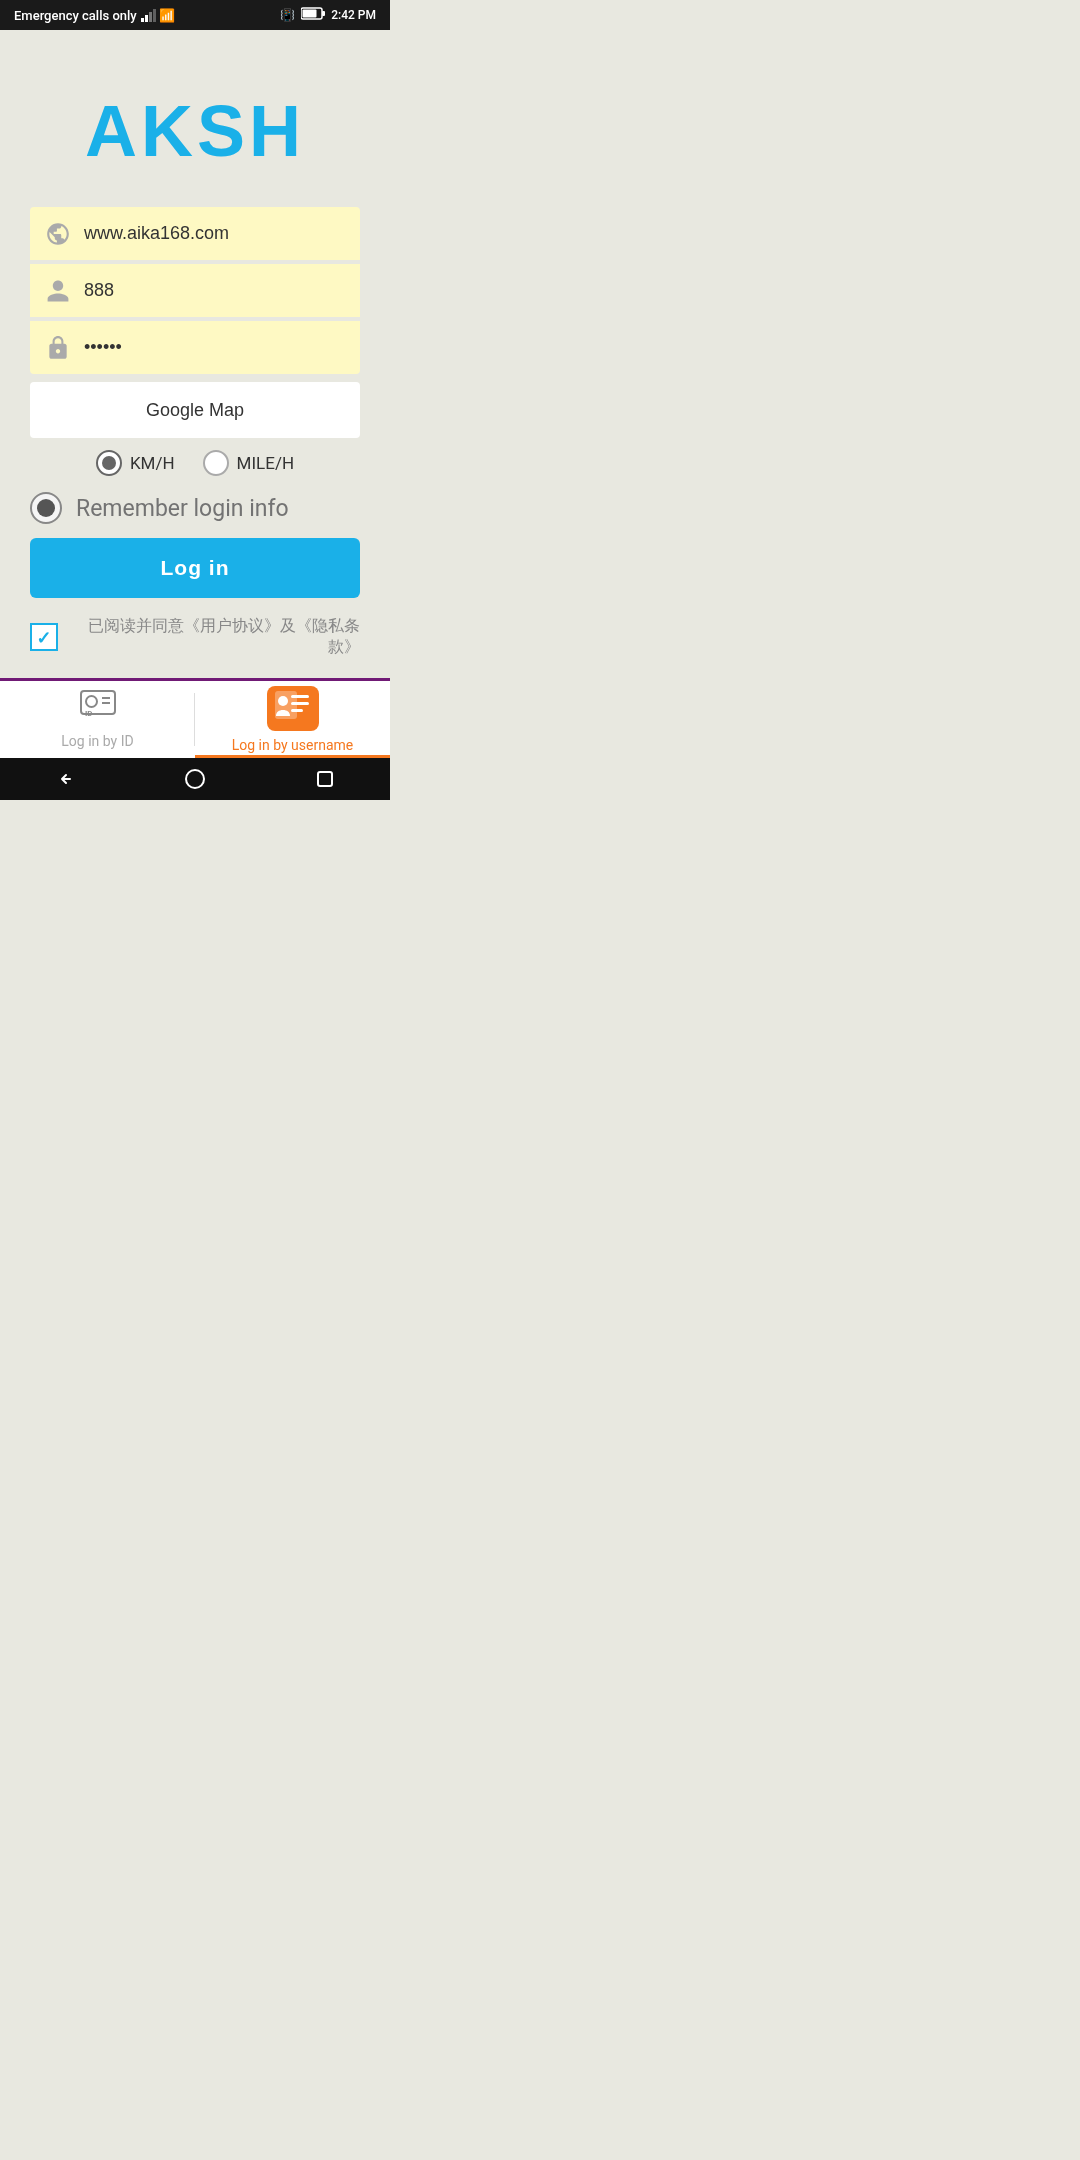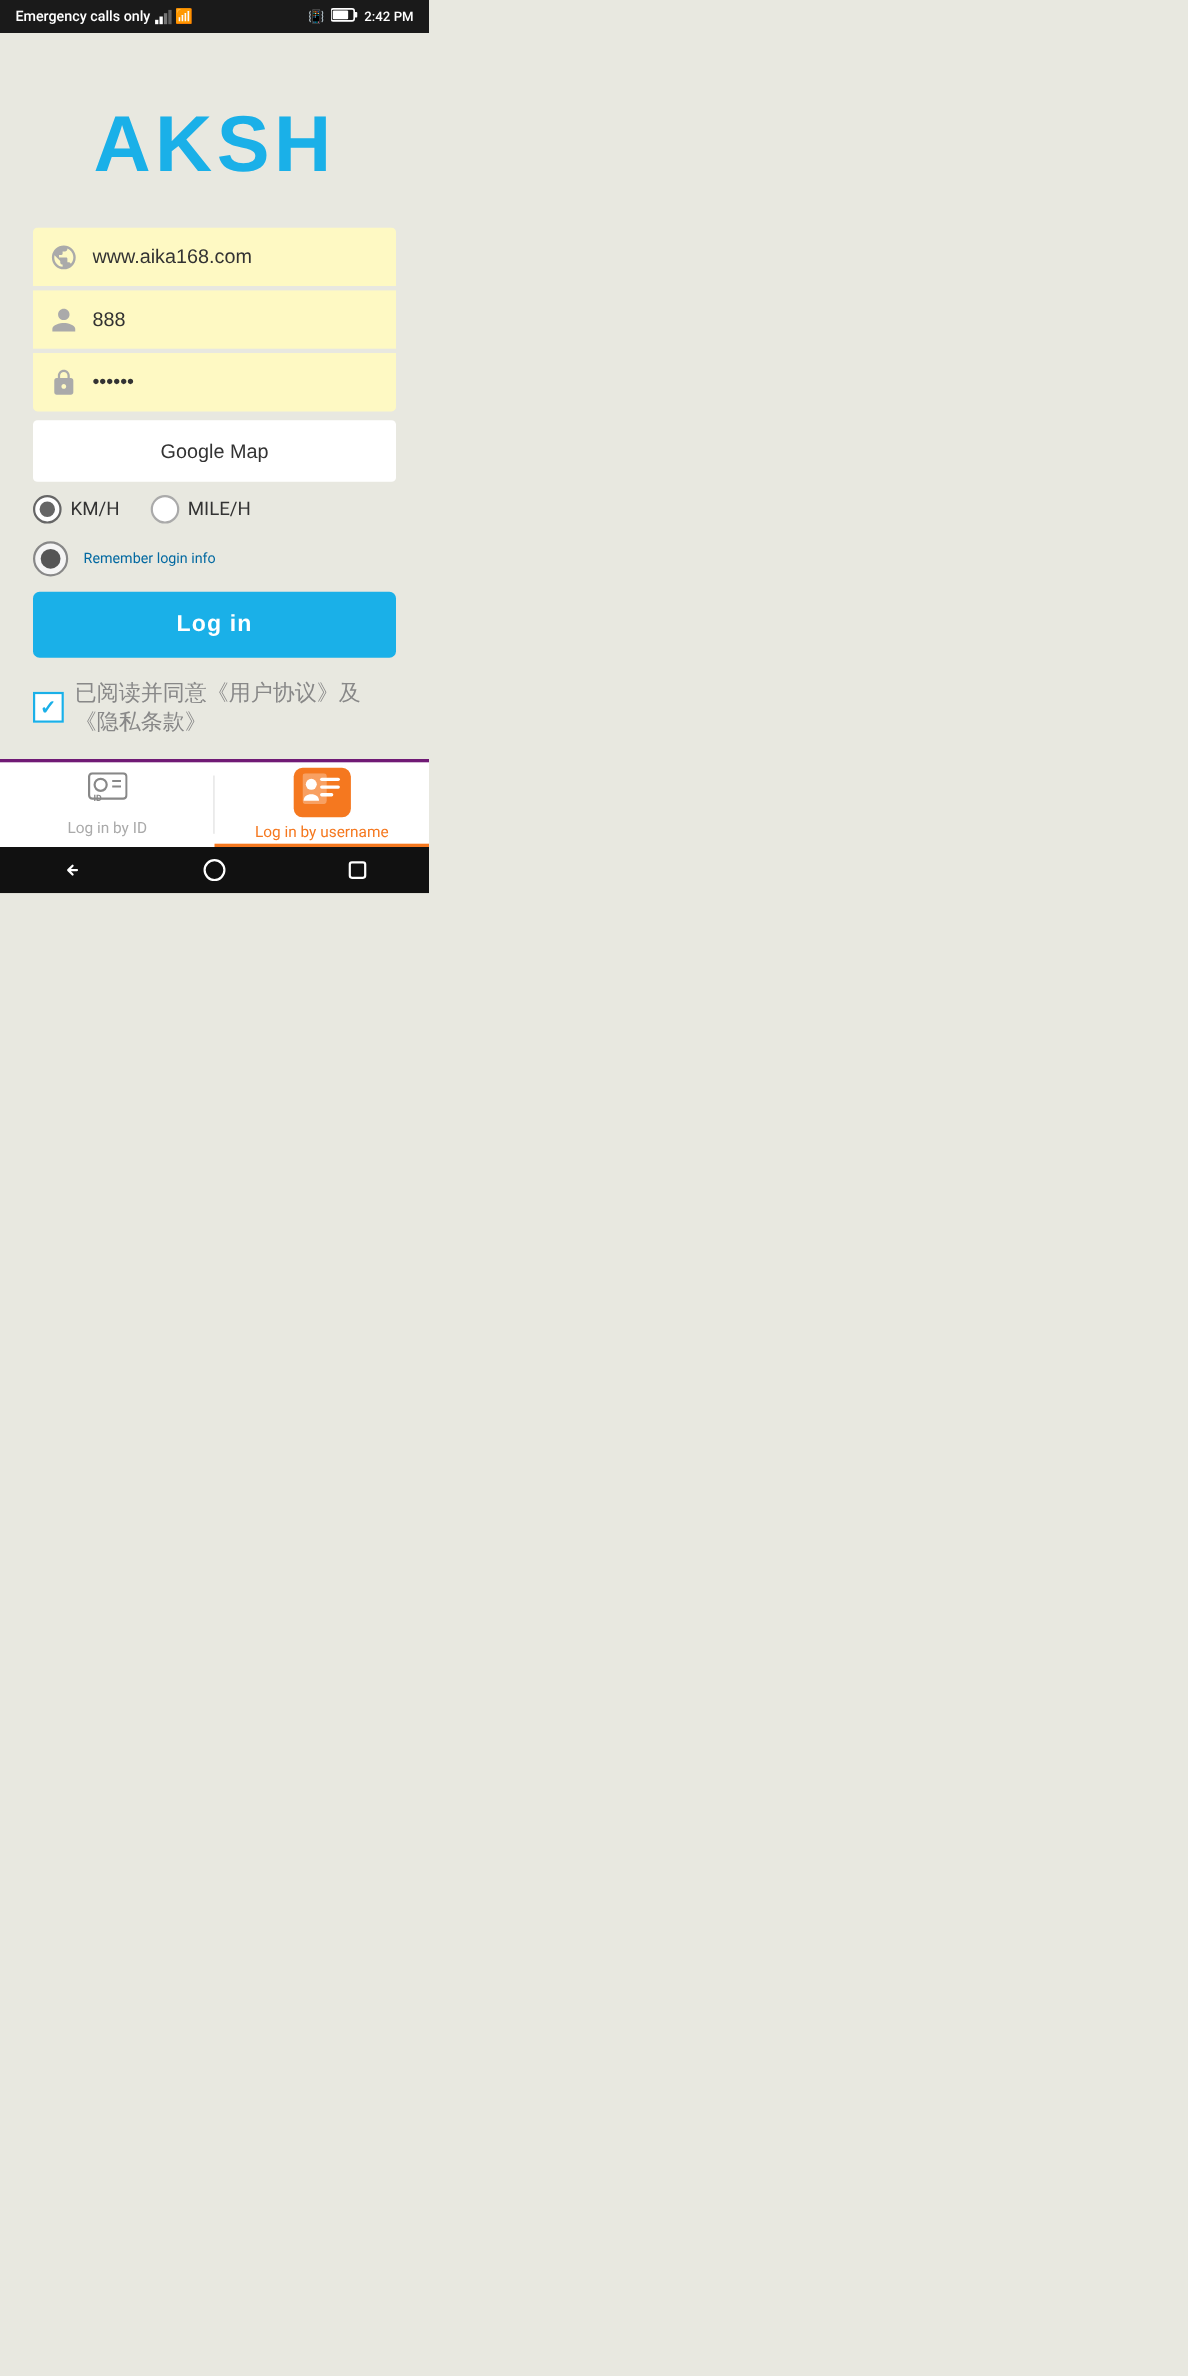--- a/index.html
+++ b/index.html
@@ -120,21 +120,21 @@
       background: transparent;
       appearance: none;
       text-align: center;
     }
 
     
     .radio-group {
       width: 100%;
       display: flex;
       align-items: center;
-      justify-content: flex-start;
+      justify-content: center;
       gap: 28px;
       margin-bottom: 16px;
     }
 
     .radio-item {
       display: flex;
       align-items: center;
       gap: 8px;
       cursor: pointer;
     }
@@ -191,22 +191,22 @@
     }
 
     .radio-dot-lg {
       width: 18px;
       height: 18px;
       border-radius: 50%;
       background: #555;
     }
 
     .remember-label {
-      font-size: 13px;
-      color: #0369a1;
+      font-size: 23px;
+      color: #737373;
     }
 
     
     .login-button {
       width: 100%;
       background: #1ab0e8;
       color: #fff;
       border: none;
       border-radius: 6px;
       padding: 18px;
@@ -236,22 +236,23 @@
       flex-shrink: 0;
     }
 
     .checkbox-check {
       color: #1ab0e8;
       font-size: 18px;
       font-weight: bold;
     }
 
     .agreement-text {
-      font-size: 20px;
+      font-size: 16px;
       color: #888;
+      text-align: right;
     }
 
     
     .bottom-nav {
       background: #fff;
       border-top: 3px solid #701a75;
       display: flex;
       height: 80px;
       flex-shrink: 0;
     }

